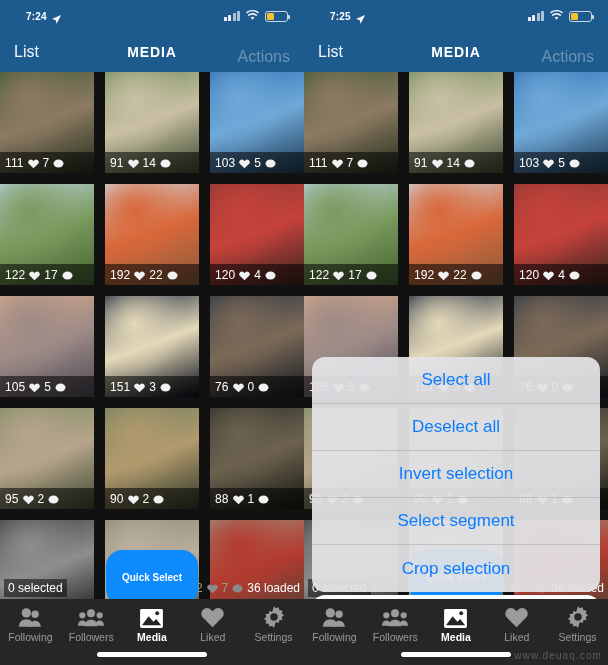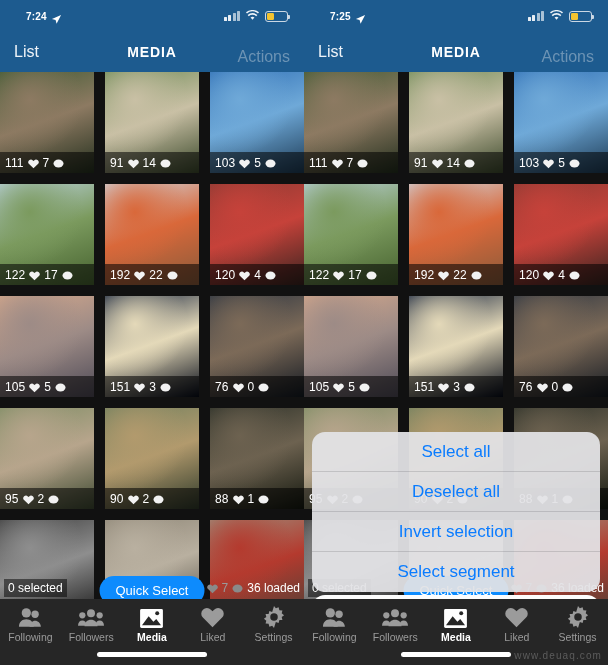--- a/index.html
+++ b/index.html
@@ -62,22 +62,22 @@
   .selbar {
     position:absolute; left:0; right:0; bottom:66px; height:23px;
     display:flex; align-items:center; color:#fff; font-size:12px;
     pointer-events:none;
   }
   .selbar .sel-left { position:absolute; left:4px; background:rgba(0,0,0,.5); padding:2px 4px; }
   .selbar .sel-right { position:absolute; right:4px; display:flex; align-items:center; gap:4px; }
   .sel-right .dim { color:#9a9a9a; }
   .qs-btn {
     position:absolute; left:50%; transform:translateX(-50%); bottom:60px;
-    background:#0d8bfd; color:#fff; font-size:13px; font-weight:400;
-    padding:7px 16px; border-radius:16px; border:none; white-space:nowrap;
+    background:#0d8bfd; color:#fff; font-size:10px; font-weight:700;
+    padding:22px 16px; border-radius:16px; border:none; white-space:nowrap;
     pointer-events:auto;
   }
 
   
   .tabbar {
     position:absolute; left:0; right:0; bottom:0; height:66px;
     background:#262626; display:flex; padding-top:7px;
   }
   .tab { flex:1; display:flex; flex-direction:column; align-items:center; gap:3px; }
   .tab .ti { height:22px; display:flex; align-items:flex-end; }
@@ -87,21 +87,21 @@
     position:absolute; left:50%; transform:translateX(-50%); bottom:8px;
     width:110px; height:5px; border-radius:3px; background:#fff;
   }
 
   
   .sheet-wrap { position:absolute; left:8px; right:8px; bottom:73px; }
   .sheet {
     background:rgba(226,226,229,.94); border-radius:13px; overflow:hidden;
   }
   .sheet-item {
-    height:40px; display:flex; align-items:center; justify-content:center;
+    height:47px; display:flex; align-items:center; justify-content:center;
     color:#0a7cff; font-size:17px; border-bottom:.5px solid rgba(60,60,67,.18);
   }
   .sheet-item:last-child { border-bottom:none; }
   .cancel-wrap { position:absolute; left:8px; right:8px; bottom:18px; }
   .cancel-btn {
     background:#fdfdfd; border-radius:13px; height:52px;
     display:flex; align-items:center; justify-content:center;
     color:#0a7cff; font-size:18px; font-weight:600;
   }
   .watermark {
@@ -633,20 +633,21 @@
     </div>
 
     <button class="qs-btn">Quick Select</button>
 
     <div class="sheet-wrap">
       <div class="sheet">
           <div class="sheet-item">Select all</div>
           <div class="sheet-item">Deselect all</div>
           <div class="sheet-item">Invert selection</div>
           <div class="sheet-item">Select segment</div>
+          <div class="sheet-item">Crop selection</div>
         </div>
     </div>
     <div class="cancel-wrap">
       <div class="cancel-btn">Cancel</div>
     </div>
 
     <div class="tabbar">
         <div class="tab">
           <span class="ti">
             <svg viewBox="0 0 26 22" width="24" height="21">

